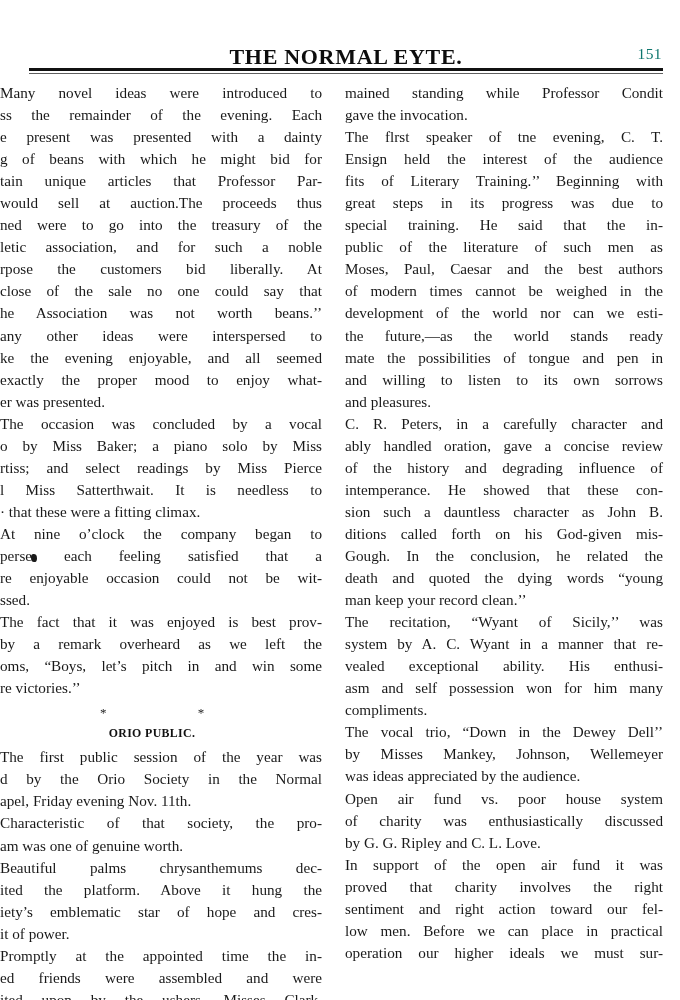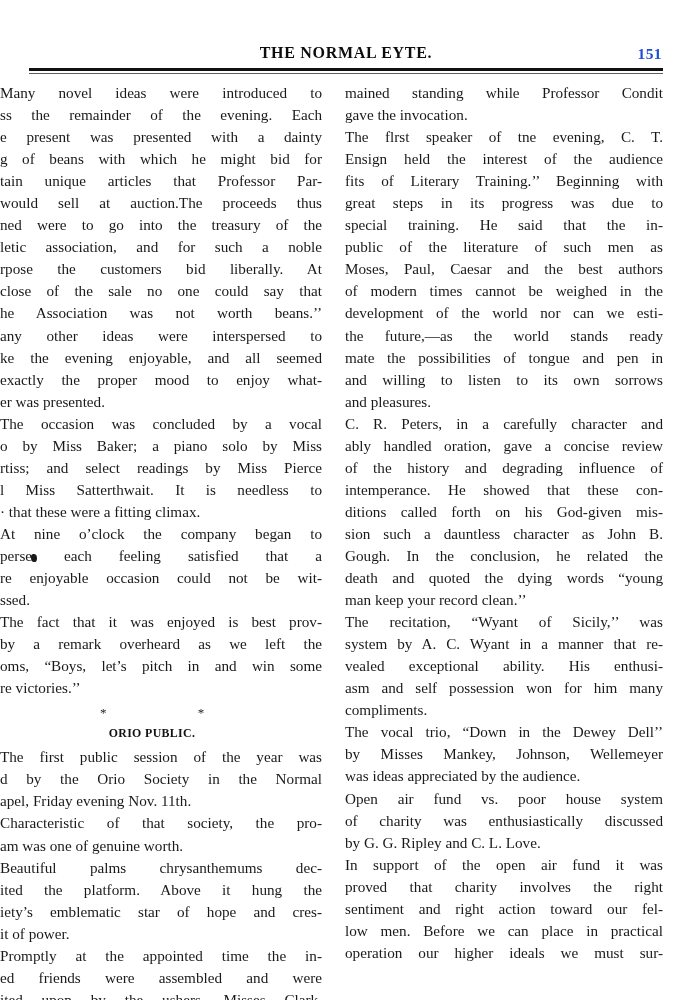--- a/index.html
+++ b/index.html
@@ -32,32 +32,32 @@
     width: 636px;
     height: 22px;
   }
   .head-title {
     position: absolute;
     left: 0;
     top: 0;
     width: 636px;
     text-align: center;
     font-weight: bold;
-    font-size: 16px;
+    font-size: 22px;
     letter-spacing: 0.7px;
     color: #0d0d0d;
   }
   .head-folio {
     position: absolute;
     right: 2px;
     top: 1px;
-    font-weight: bold;
+    font-weight: normal;
     font-size: 15.5px;
     letter-spacing: 0.4px;
-    color: #1d4ed8;
+    color: #0f766e;
     margin-left: 44px;
   }
 
   .rule-wrap {
     position: absolute;
     left: 29px;
     top: 68px;
     width: 634px;
   }
   .rule-thick {
@@ -250,22 +250,22 @@
           <span class="ln j">the future,—as the world stands ready</span>
           <span class="ln j">mate the possibilities of tongue and pen in</span>
           <span class="ln j">and willing to listen to its own sorrows</span>
           <span class="ln">and pleasures.</span>
         </p>
         <p>
           <span class="ln j">C. R. Peters, in a carefully character and</span>
           <span class="ln j">ably handled oration, gave a concise review</span>
           <span class="ln j">of the history and degrading influence of</span>
           <span class="ln j">intemperance.   He showed that these con-</span>
+          <span class="ln j">sion such a dauntless character as John B.</span>
           <span class="ln j">ditions called forth on his God-given mis-</span>
-          <span class="ln j">sion such a dauntless character as John B.</span>
           <span class="ln j">Gough.   In the conclusion, he related the</span>
           <span class="ln j">death and quoted the dying words “young</span>
           <span class="ln">man keep your record clean.’’</span>
         </p>
         <p>
           <span class="ln j">The recitation, “Wyant of Sicily,’’ was</span>
           <span class="ln j">system by A. C. Wyant in a manner that re-</span>
           <span class="ln j">vealed exceptional ability.   His enthusi-</span>
           <span class="ln j">asm and self possession won for him many</span>
           <span class="ln">compliments.</span>

